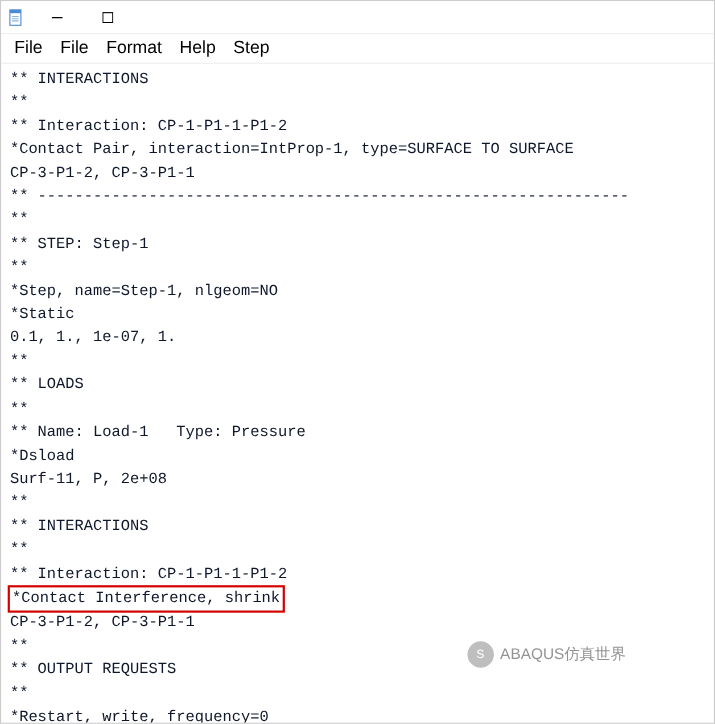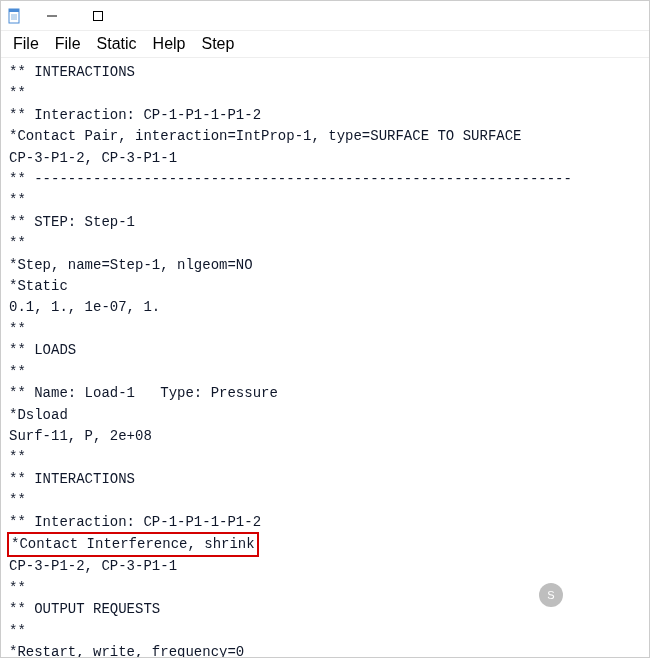--- a/index.html
+++ b/index.html
@@ -104,22 +104,23 @@
       <svg width="10" height="10">
           <rect x="0.5" y="0.5" width="9" height="9" fill="none" stroke="#000" stroke-width="1"></rect>
         </svg>
     </div>
   </div>
 </div>
 
 <div class="menubar">
   <div class="menuitem">File</div>
   <div class="menuitem">File</div>
-  <div class="menuitem">Static</div>
+  <div class="menuitem">Format</div>
   <div class="menuitem">Help</div>
   <div class="menuitem">Step</div>
 </div>
 
 <div class="editor" id="editor"><span class="line">** INTERACTIONS</span><span class="line">**</span><span class="line">** Interaction: CP-1-P1-1-P1-2</span><span class="line">*Contact Pair, interaction=IntProp-1, type=SURFACE TO SURFACE</span><span class="line">CP-3-P1-2, CP-3-P1-1</span><span class="line">** ----------------------------------------------------------------</span><span class="line">**</span><span class="line">** STEP: Step-1</span><span class="line">**</span><span class="line">*Step, name=Step-1, nlgeom=NO</span><span class="line">*Static</span><span class="line">0.1, 1., 1e-07, 1.</span><span class="line">**</span><span class="line">** LOADS</span><span class="line">**</span><span class="line">** Name: Load-1   Type: Pressure</span><span class="line">*Dsload</span><span class="line">Surf-11, P, 2e+08</span><span class="line">**</span><span class="line">** INTERACTIONS</span><span class="line">**</span><span class="line">** Interaction: CP-1-P1-1-P1-2</span><span class="line"><span class="hl">*Contact Interference, shrink</span></span><span class="line">CP-3-P1-2, CP-3-P1-1</span><span class="line">**</span><span class="line">** OUTPUT REQUESTS</span><span class="line">**</span><span class="line">*Restart, write, frequency=0</span></div>
 
 <div class="watermark">
   <div class="wm-circle">S</div>
+  <span>ABAQUS仿真世界</span>
 </div>
 
 </body></html>

